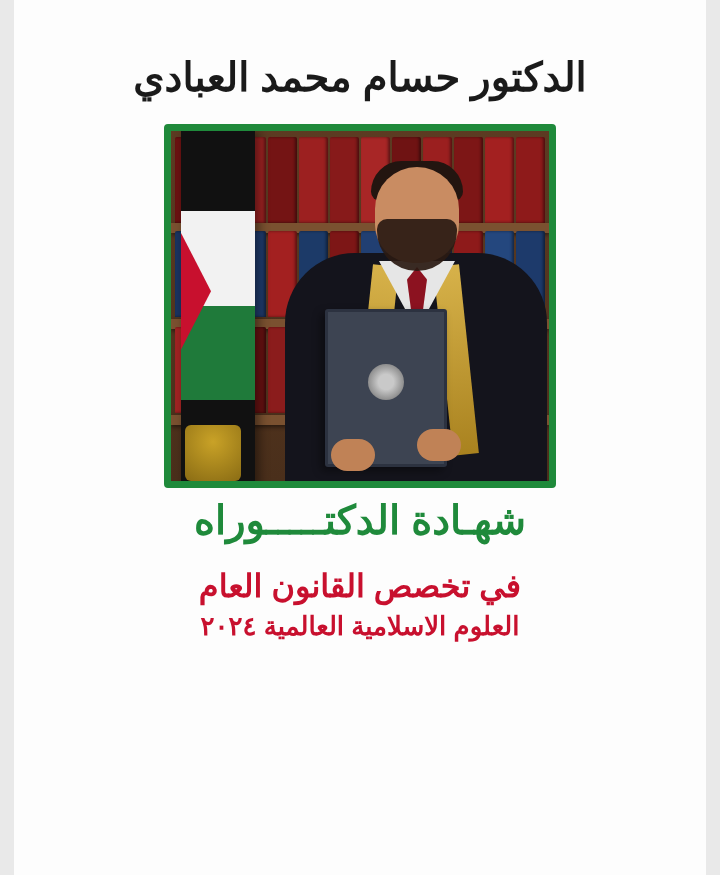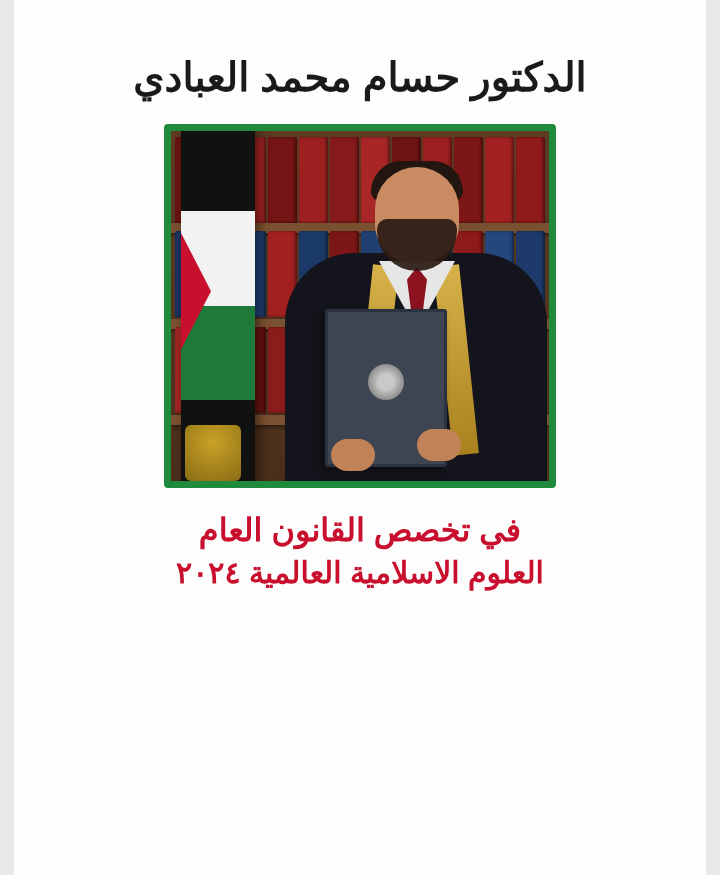--- a/index.html
+++ b/index.html
@@ -257,21 +257,21 @@
   }
   .line-red {
     color: #c8102e;
     font-weight: bold;
     text-align: right;
     direction: rtl;
     line-height: 1.25;
   }
   .l3 { margin-top: 22px; font-size: 32px; }
   .l4 { margin-top: 10px; font-size: 26px; }
-  .l5 { margin-top: 4px; font-size: 30px; }
+  .l5 { margin-top: 4px; font-size: 26px; }
 </style>
 </head>
 <body>
 
 <div class="poster">
 
   <div class="edge-left"></div>
   <div class="edge-right"></div>
 
   <div class="headline">الدكتور حسام محمد العبادي</div>
@@ -336,16 +336,17 @@
       <div class="head"></div>
       <div class="beard"></div>
       <div class="certificate">
         <div class="cert-seal"></div>
       </div>
       <div class="hand-l"></div>
       <div class="hand-r"></div>
     </div>
   </div>
 
+  <div class="line-green l2">شهـادة الدكتـــــوراه</div>
   <div class="line-red l3">في تخصص القانون العام</div>
   <div class="line-red l5">العلوم الاسلامية العالمية ٢٠٢٤</div>
 
 </div>
 
 </body></html>

